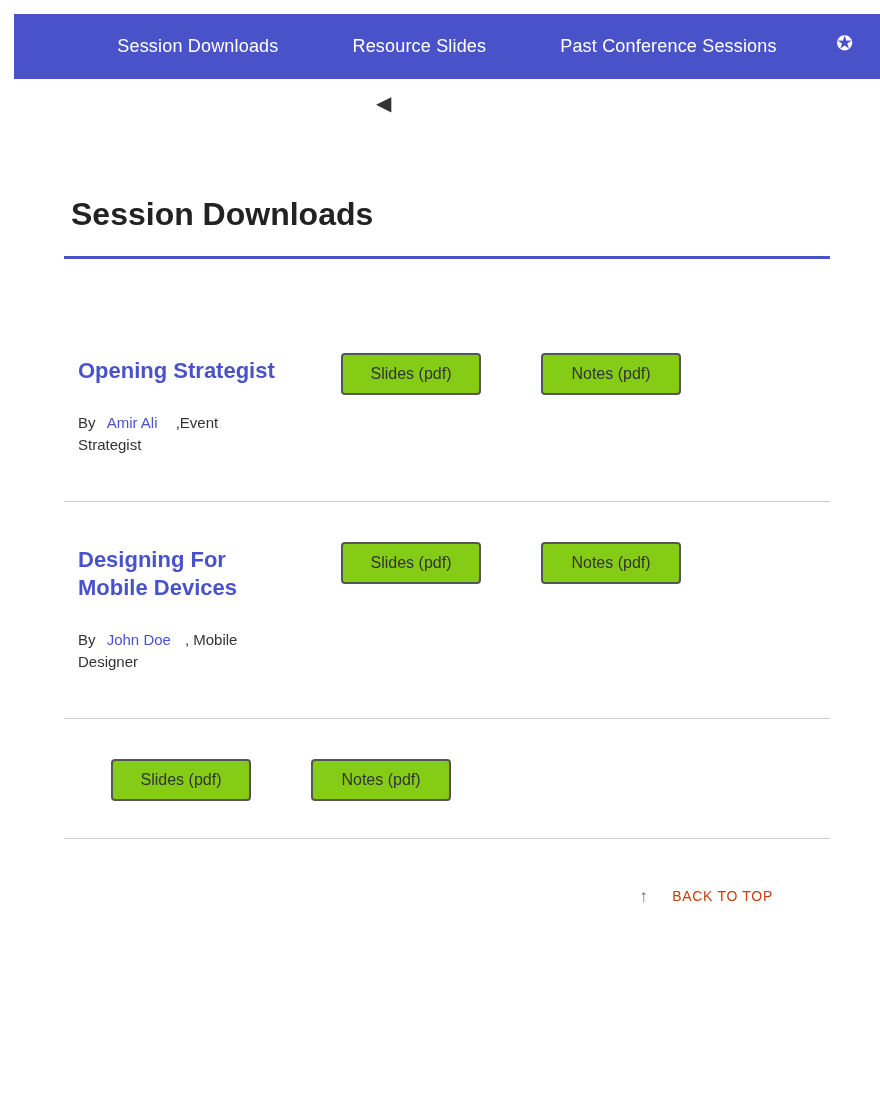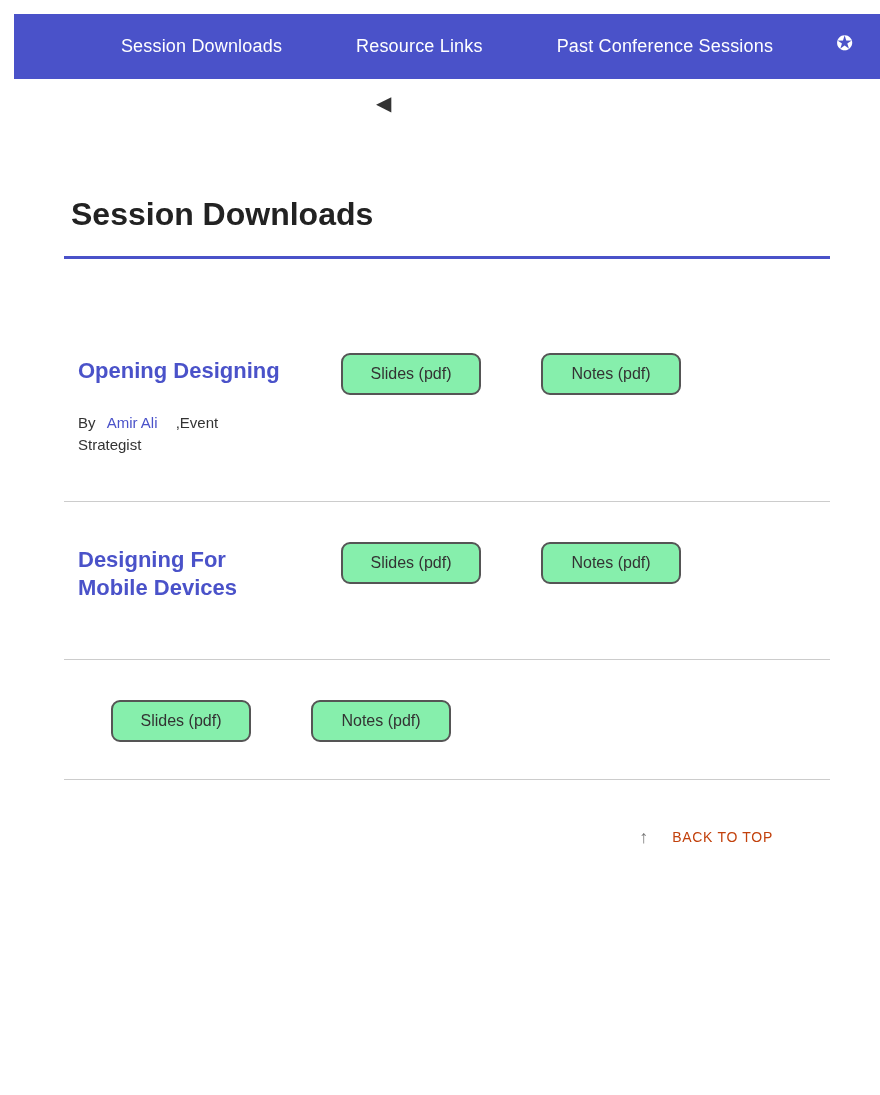--- a/index.html
+++ b/index.html
@@ -110,27 +110,27 @@
     .session-buttons {
       display: flex;
       align-items: center;
       gap: 60px;
       margin-left: 40px;
       padding-top: 10px;
     }
 
     .download-btn {
       border: 2px solid #555;
-      background: #86efac;
+      background: #84cc16;
       color: #333;
       font-family: Arial, Helvetica, sans-serif;
       font-size: 16px;
       padding: 10px 22px;
       cursor: pointer;
-      border-radius: 9px;
+      border-radius: 4px;
       min-width: 140px;
       text-align: center;
     }
 
     
     .back-to-top {
       display: flex;
       justify-content: flex-end;
       align-items: center;
       gap: 10px;
@@ -165,50 +165,53 @@
       font-size: 20px;
       color: #333;
     }
   </style>
 </head>
 <body>
 
 <header>
   <nav>
     <a href="#session-downloads">Session Downloads</a>
-    <a href="#resource-links">Resource Links</a>
+    <a href="#resource-links">Resource Slides</a>
     <a href="#past-conference">Past Conference Sessions</a>
   </nav>
   <span class="header-icon">✪</span>
 </header>
 
 <div class="cursor-area">
   <span class="cursor-pointer">◀</span>
 </div>
 
 <main id="session-downloads">
   <h1 class="page-title">Session Downloads</h1>
   <hr class="title-divider">
 
   <div class="session-item">
     <div class="session-info">
-      <div class="session-title">Opening Designing</div>
+      <div class="session-title">Opening Strategist</div>
       <div class="session-author">
         By <a>Amir Ali</a><span> ,Event Strategist</span>
       </div>
     </div>
     <div class="session-buttons">
       <button class="download-btn">Slides (pdf)</button>
       <button class="download-btn">Notes (pdf)</button>
     </div>
   </div>
 
   <div class="session-item">
     <div class="session-info">
       <div class="session-title">Designing For Mobile Devices</div>
+      <div class="session-author">
+        By <a>John Doe</a><span>, Mobile Designer</span>
+      </div>
     </div>
     <div class="session-buttons">
       <button class="download-btn">Slides (pdf)</button>
       <button class="download-btn">Notes (pdf)</button>
     </div>
   </div>
 
   <div class="session-item">
     <div class="session-buttons">
       <button class="download-btn">Slides (pdf)</button>

